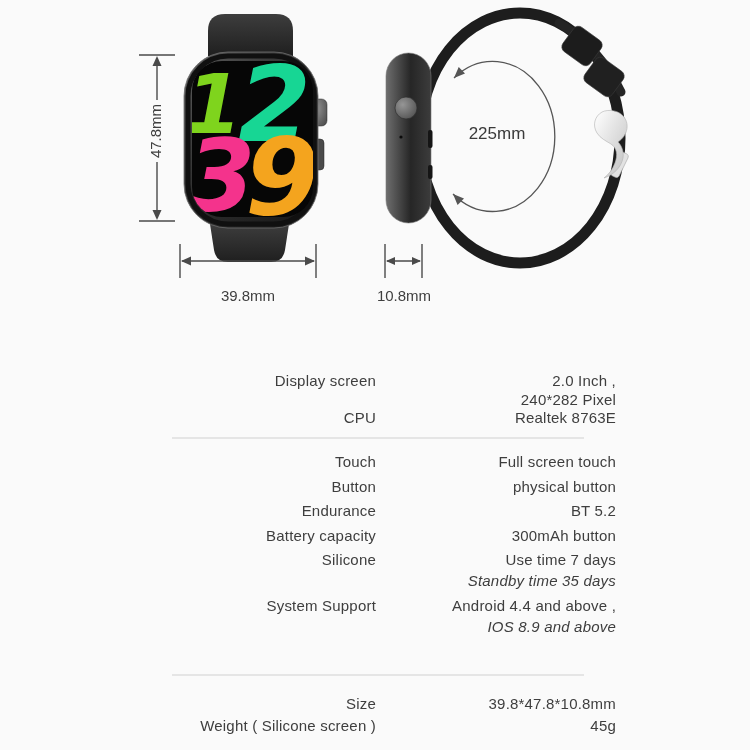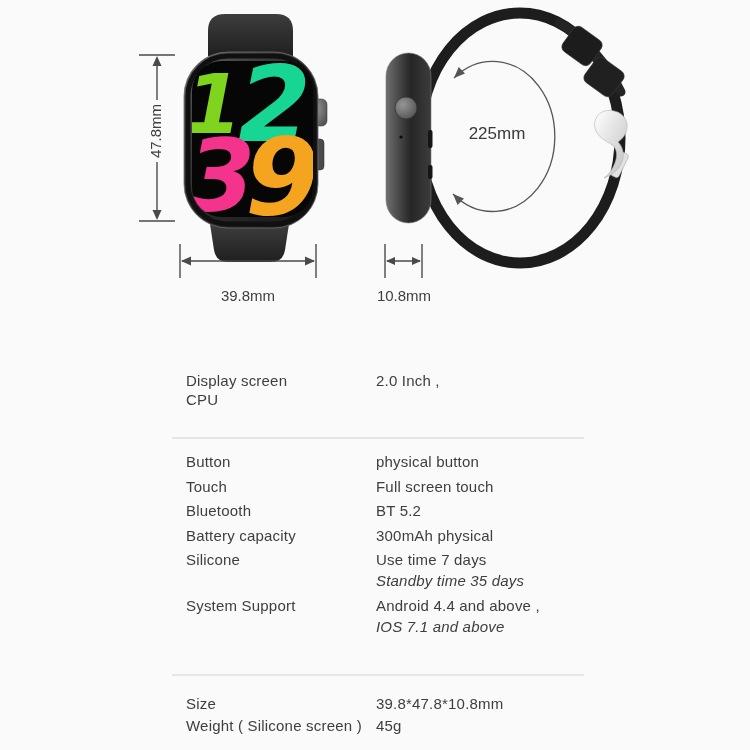--- a/index.html
+++ b/index.html
@@ -3,21 +3,21 @@
 <meta charset="utf-8">
 <style>
   html,body{margin:0;padding:0;background:#e9e9e9;}
   .stage{position:relative;width:750px;height:750px;background:#fafafa;overflow:hidden;
          font-family:"Liberation Sans",sans-serif;}
   svg{display:block;}
   .dim-text{font-family:"Liberation Sans",sans-serif;font-size:15px;fill:#3f3f3f;}
   .big-dim{font-family:"Liberation Sans",sans-serif;font-size:17px;fill:#3a3a3a;}
   .digit{font-family:"DejaVu Sans",sans-serif;font-weight:bold;font-style:italic;}
   .spec-sec{position:absolute;left:186px;width:430px;font-size:15px;color:#3e3e3e;letter-spacing:.2px;}
-  .row{display:flex;line-height:18.5px;}
+  .row{display:flex;line-height:18.5px;text-align:right;}
   .lbl{width:190px;flex:none;}
   .val{flex:1;}
   .sec2 .row{margin-bottom:6px;}
   .sec2 .row.cont{margin-top:-3.5px;font-style:italic;}
   .sec3 .row{margin-bottom:3px;}
   .divider{position:absolute;left:172px;width:412px;height:1.5px;background:#e5e5e5;}
 </style>
 </head>
 <body>
 
@@ -118,60 +118,62 @@
     <text class="dim-text" x="404" y="301" text-anchor="middle">10.8mm</text>
   </svg>
 
   <div class="spec-sec sec1" style="top:372px;">
     <div class="row">
       <span class="lbl">Display screen</span>
       <span class="val">2.0 Inch ,</span>
     </div>
     <div class="row">
       <span class="lbl"></span>
+      <span class="val">240*282 Pixel</span>
     </div>
     <div class="row">
       <span class="lbl">CPU</span>
+      <span class="val">Realtek 8763E</span>
     </div>
   </div>
 
   <div class="divider" style="top:437px;"></div>
 
   <div class="spec-sec sec2" style="top:453px;">
     <div class="row">
+      <span class="lbl">Touch</span>
+      <span class="val">Full screen touch</span>
+    </div>
+    <div class="row">
       <span class="lbl">Button</span>
       <span class="val">physical button</span>
     </div>
     <div class="row">
-      <span class="lbl">Touch</span>
-      <span class="val">Full screen touch</span>
-    </div>
-    <div class="row">
-      <span class="lbl">Bluetooth</span>
+      <span class="lbl">Endurance</span>
       <span class="val">BT 5.2</span>
     </div>
     <div class="row">
       <span class="lbl">Battery capacity</span>
-      <span class="val">300mAh physical</span>
+      <span class="val">300mAh button</span>
     </div>
     <div class="row">
       <span class="lbl">Silicone</span>
       <span class="val">Use time 7 days</span>
     </div>
     <div class="row cont">
       <span class="lbl"></span>
       <span class="val">Standby time 35 days</span>
     </div>
     <div class="row">
       <span class="lbl">System Support</span>
       <span class="val">Android 4.4 and above ,</span>
     </div>
     <div class="row cont">
       <span class="lbl"></span>
-      <span class="val">IOS 7.1 and above</span>
+      <span class="val">IOS 8.9 and above</span>
     </div>
   </div>
 
   <div class="divider" style="top:674px;"></div>
 
   <div class="spec-sec sec3" style="top:695px;">
     <div class="row">
       <span class="lbl">Size</span>
       <span class="val">39.8*47.8*10.8mm</span>
     </div>

